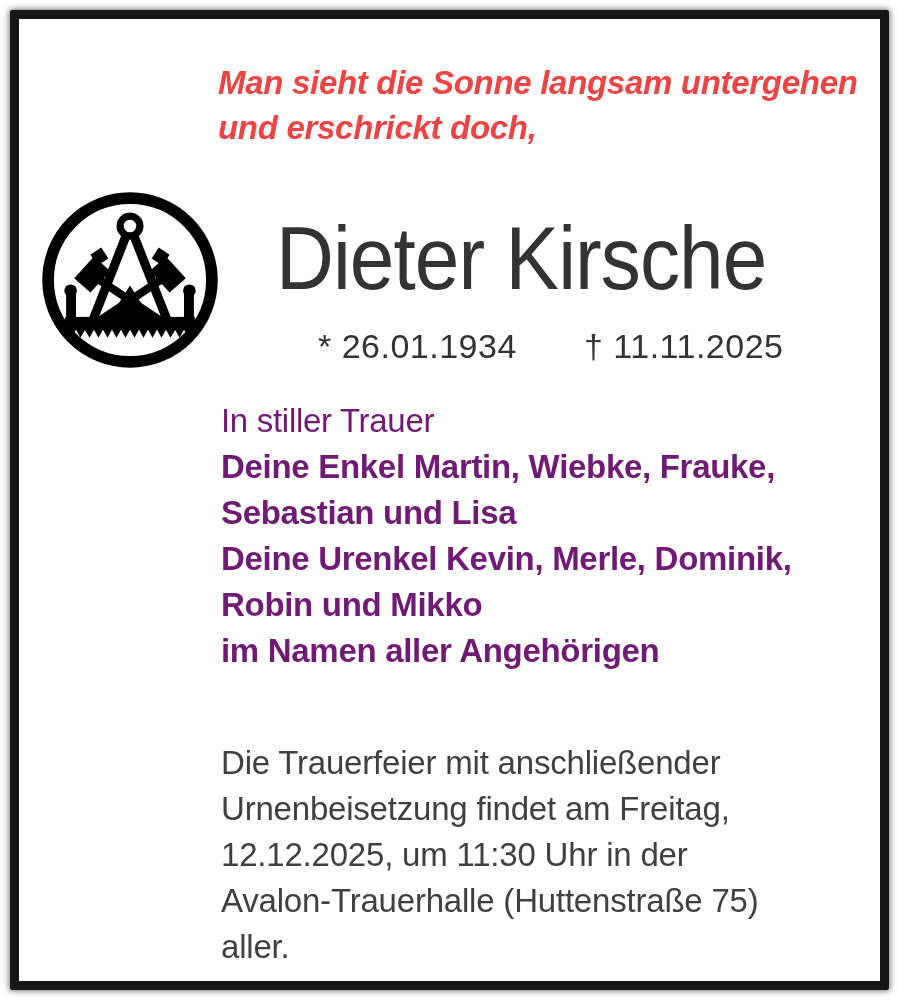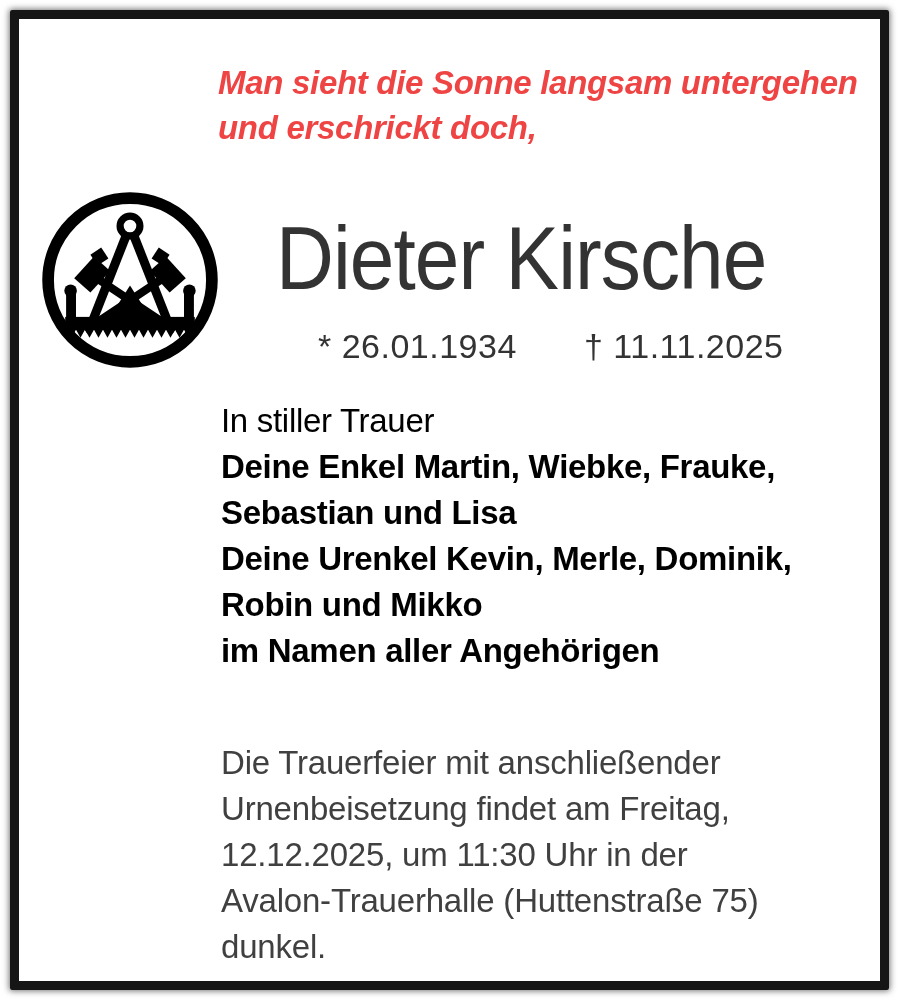--- a/index.html
+++ b/index.html
@@ -65,21 +65,21 @@
     letter-spacing: 0.5px;
     margin-top: 11px;
   }
   .birth-date { left: 318px; }
   .death-date { left: 584px; }
   .mourners {
     position: absolute;
     left: 221px;
     top: 398px;
     font-size: 33px;
-    color: #000000;
+    color: #701a75;
     line-height: 46px;
     white-space: nowrap;
     letter-spacing: -0.3px;
   }
   .mourners .intro { font-weight: normal; }
   .mourners .bold-line { font-weight: bold; }
   .funeral {
     position: absolute;
     left: 221px;
     top: 740px;
@@ -144,16 +144,16 @@
     <div class="bold-line">Deine Urenkel Kevin, Merle, Dominik,</div>
     <div class="bold-line">Robin und Mikko</div>
     <div class="bold-line">im Namen aller Angehörigen</div>
   </div>
 
   <div class="funeral">
     <div>Die Trauerfeier mit anschließender</div>
     <div>Urnenbeisetzung findet am Freitag,</div>
     <div>12.12.2025, um 11:30 Uhr in der</div>
     <div>Avalon-Trauerhalle (Huttenstraße 75)</div>
-    <div>dunkel.</div>
+    <div>aller.</div>
   </div>
 
 </div>
 
 </body></html>

